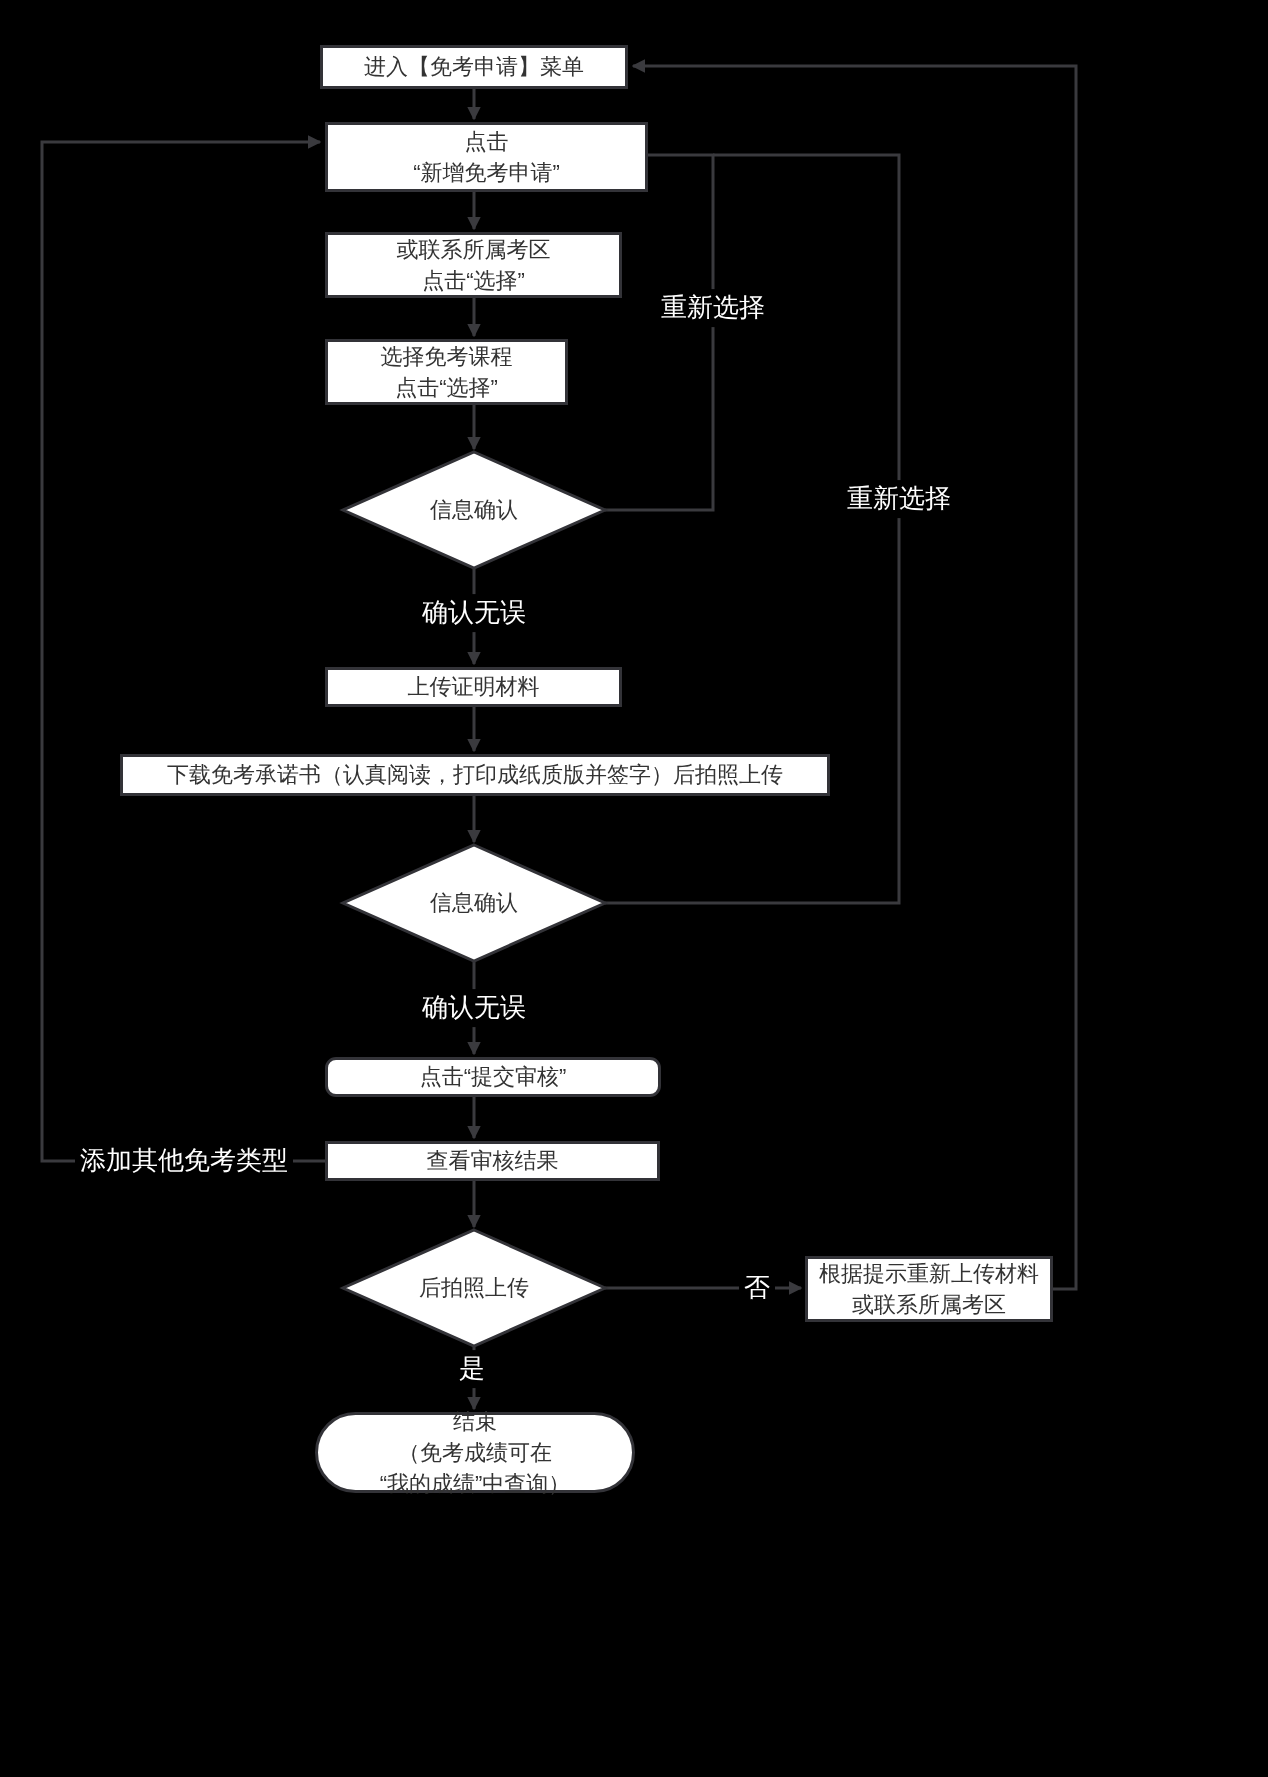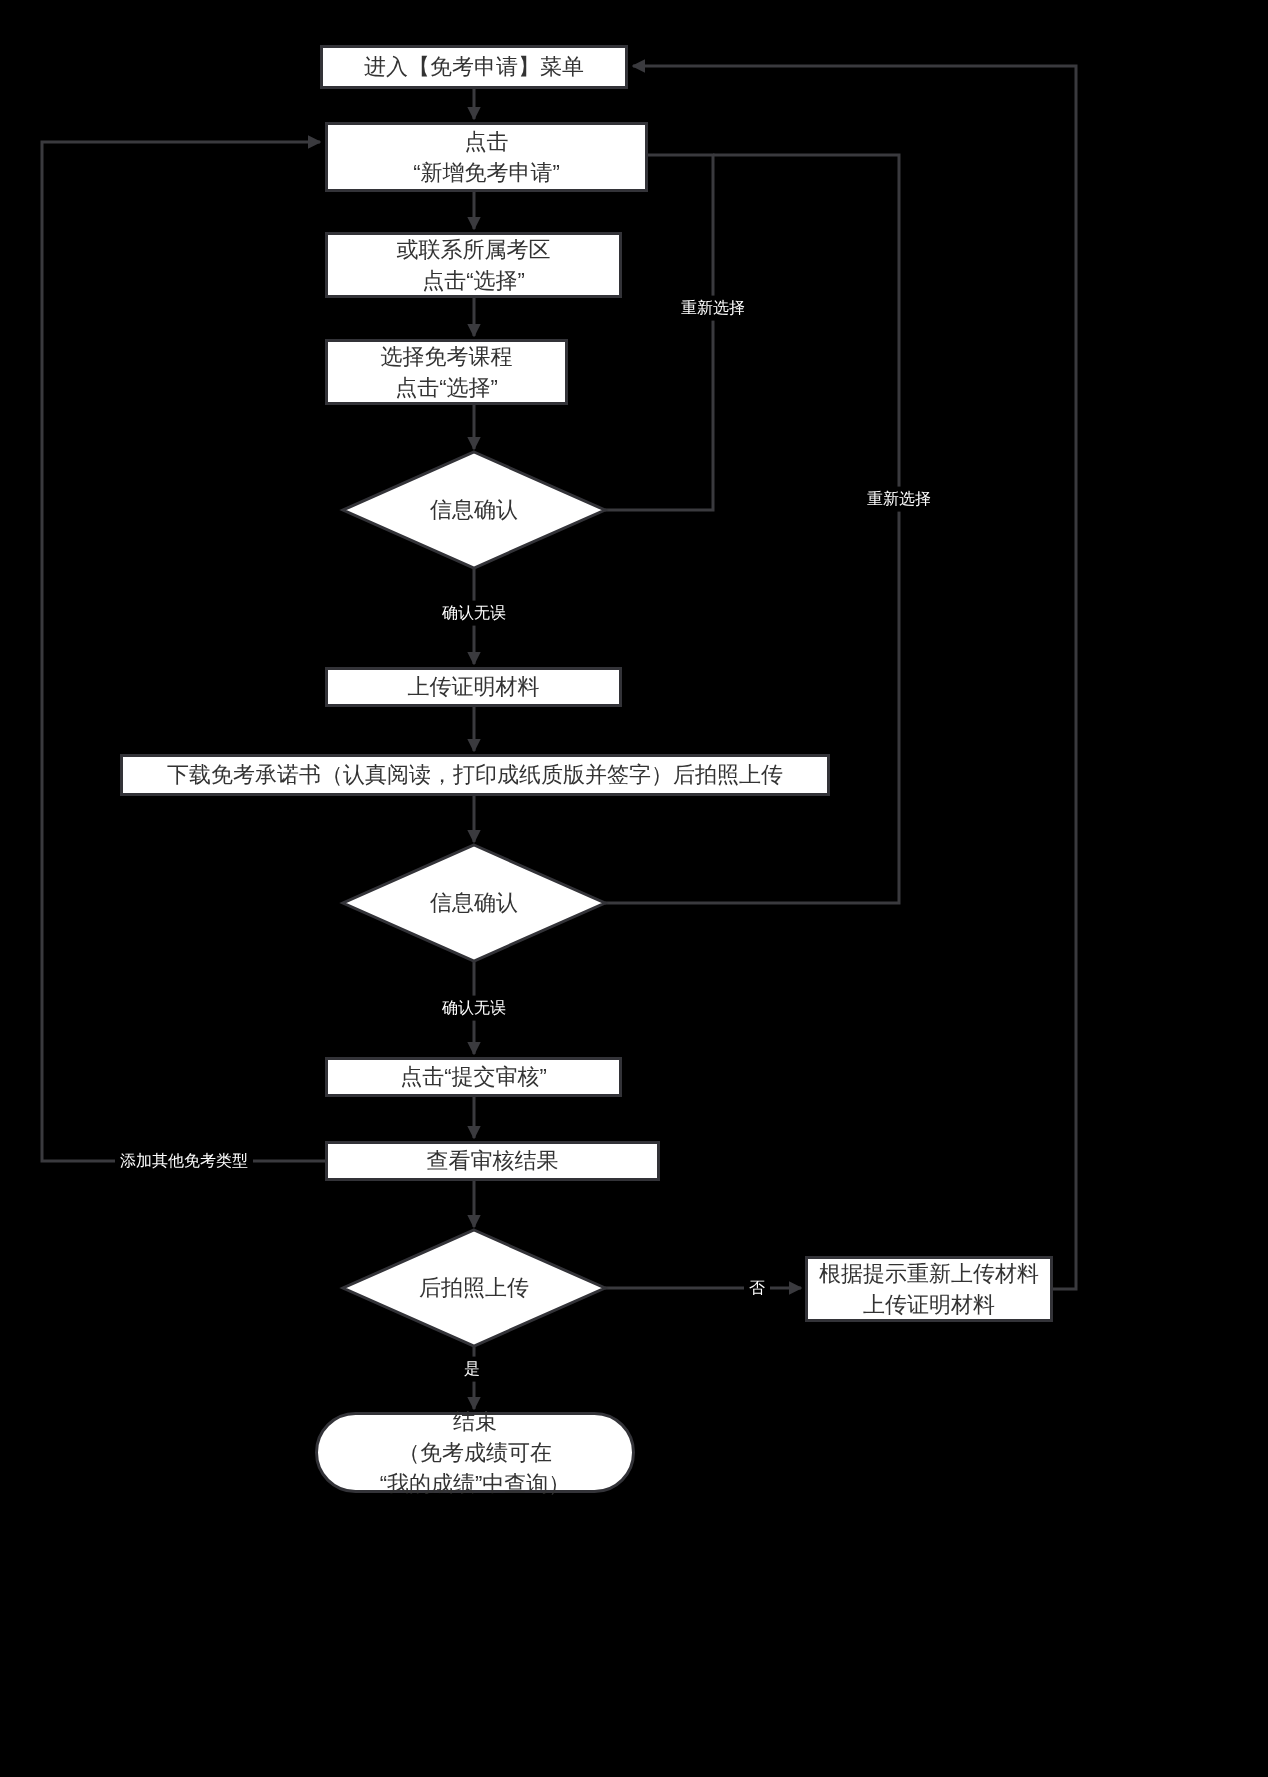--- a/index.html
+++ b/index.html
@@ -42,21 +42,21 @@
     font-size: 22px;
     text-align: center;
     z-index: 3;
     transform: translate(-50%, -50%);
     white-space: nowrap;
   }
   .edge-label {
     position: absolute;
     color: var(--edge-label-text, #fff);
     background: var(--background, #000);
-    font-size: 16px;
+    font-size: 26px;
     line-height: 1.3;
     padding: 2px 5px;
     text-align: right;
     z-index: 4;
     transform: translate(-50%, -50%);
     white-space: nowrap;
   }
 </style>
 </head>
 <body>
@@ -109,28 +109,28 @@
 点击“选择”</div>
 
   <div class="diamond-label" style="left:474px; top:510px;">信息确认</div>
 
   <div class="node" style="left:325px; top:667px; width:297px; height:40px;">上传证明材料</div>
 
   <div class="node" style="left:120px; top:754px; width:710px; height:42px;">下载免考承诺书（认真阅读，打印成纸质版并签字）后拍照上传</div>
 
   <div class="diamond-label" style="left:474px; top:903px;">信息确认</div>
 
-  <div class="node" style="left:325px; top:1057px; width:297px; height:40px;">点击“提交审核”</div>
+  <div class="node" style="left:325px; top:1057px; width:336px; height:40px;border-radius:11px;">点击“提交审核”</div>
 
   <div class="node" style="left:325px; top:1141px; width:335px; height:40px;">查看审核结果</div>
 
   <div class="diamond-label" style="left:474px; top:1288px;">后拍照上传</div>
 
   <div class="node" style="left:805px; top:1256px; width:248px; height:66px;">根据提示重新上传材料
-上传证明材料</div>
+或联系所属考区</div>
 
   <div class="node rounded" style="left:315px; top:1412px; width:320px; height:81px;">结束
 （免考成绩可在
 “我的成绩”中查询）</div>
 
   <div class="edge-label" style="left:474px; top:613px;">确认无误</div>
 
   <div class="edge-label" style="left:713px; top:308px;">重新选择</div>
 
   <div class="edge-label" style="left:899px; top:499px;">重新选择</div>

